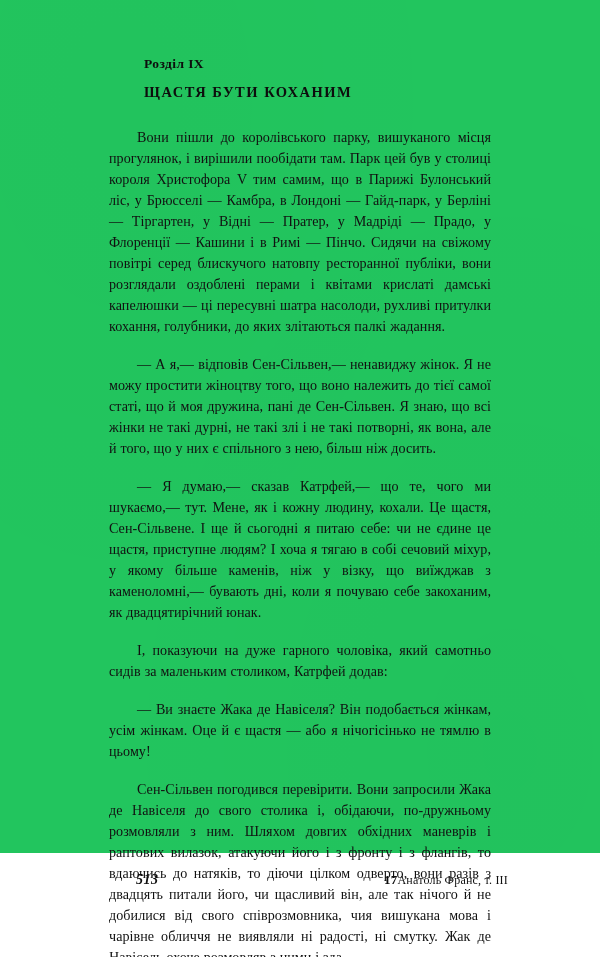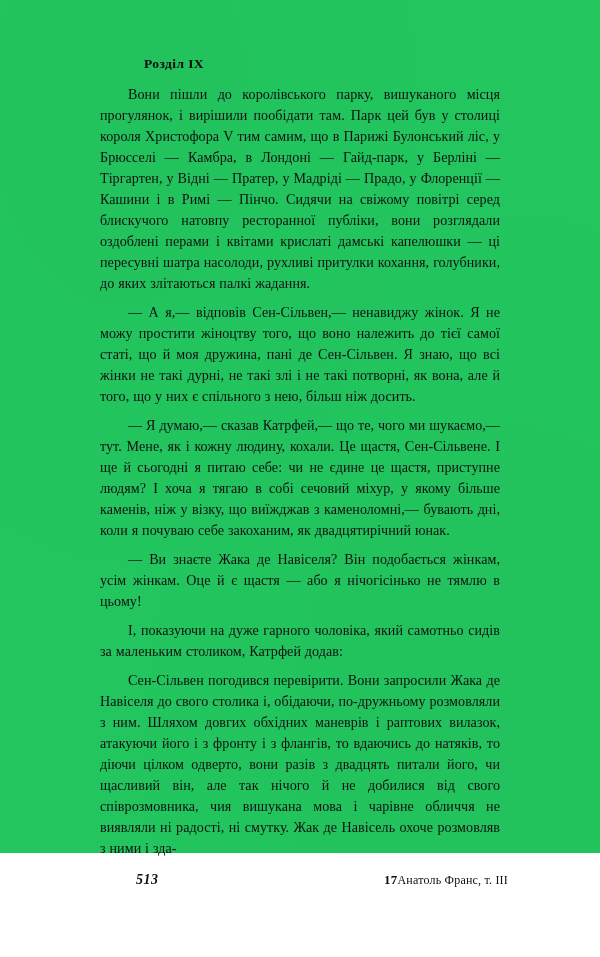--- a/index.html
+++ b/index.html
@@ -65,21 +65,21 @@
     font-size: 14.1px;
     line-height: 21.0px;
     text-align: justify;
     text-align-last: left;
     color: #111111;
     letter-spacing: 0.05px;
     word-spacing: 0.3px;
   }
 
   .para {
-    margin: 8px;
+    margin: 17px;
     text-indent: 28px;
     text-align: justify;
     hyphens: manual;
   }
 
   .footer {
     position: absolute;
     left: 92px;
     top: 872px;
     width: 416px;
@@ -113,27 +113,28 @@
 </style>
 </head>
 <body>
 
 <div class="page">
 
   <div class="text-block">
 
     <div class="chapter-label">Розділ IX</div>
 
+    <div class="chapter-title">ЩАСТЯ БУТИ КОХАНИМ</div>
 
     <div class="body-text">
       <p class="para">Вони пішли до королівського парку, вишуканого місця прогулянок, і вирішили пообідати там. Парк цей був у столиці короля Христофора V тим самим, що в Парижі Булонський ліс, у Брюсселі — Камбра, в Лондоні — Гайд-парк, у Берліні — Тіргартен, у Відні — Пратер, у Мадріді — Прадо, у Флоренції — Кашини і в Римі — Пінчо. Сидячи на свіжому повітрі серед блискучого натовпу ресторанної публіки, вони розглядали оздоблені перами і квітами крислаті дамські капелюшки — ці пересувні шатра насолоди, рухливі притулки кохання, голубники, до яких злітаються палкі жадання.</p>
       <p class="para">— А я,— відповів Сен-Сільвен,— ненавиджу жінок. Я не можу простити жіноцтву того, що воно належить до тієї самої статі, що й моя дружина, пані де Сен-Сільвен. Я знаю, що всі жінки не такі дурні, не такі злі і не такі потворні, як вона, але й того, що у них є спільного з нею, більш ніж досить.</p>
       <p class="para">— Я думаю,— сказав Катрфей,— що те, чого ми шукаємо,— тут. Мене, як і кожну людину, кохали. Це щастя, Сен-Сільвене. І ще й сьогодні я питаю себе: чи не єдине це щастя, приступне людям? І хоча я тягаю в собі сечовий міхур, у якому більше каменів, ніж у візку, що виїжджав з каменоломні,— бувають дні, коли я почуваю себе закоханим, як двадцятирічний юнак.</p>
+      <p class="para">І, показуючи на дуже гарного чоловіка, який самотньо сидів за маленьким столиком, Катрфей додав:</p>
       <p class="para">— Ви знаєте Жака де Навіселя? Він подобається жінкам, усім жінкам. Оце й є щастя — або я нічогісінько не тямлю в цьому!</p>
-      <p class="para">І, показуючи на дуже гарного чоловіка, який самотньо сидів за маленьким столиком, Катрфей додав:</p>
       <p class="para">Сен-Сільвен погодився перевірити. Вони запросили Жака де Навіселя до свого столика і, обідаючи, по-дружньому розмовляли з ним. Шляхом довгих обхідних маневрів і раптових вилазок, атакуючи його і з фронту і з флангів, то вдаючись до натяків, то діючи цілком одверто, вони разів з двадцять питали його, чи щасливий він, але так нічого й не добилися від свого співрозмовника, чия вишукана мова і чарівне обличчя не виявляли ні радості, ні смутку. Жак де Навісель охоче розмовляв з ними і зда-</p>
     </div>
 
   </div>
 
   <div class="footer">
     <div class="folio">513</div>
     <div class="signature">
       <span class="sig-num">17</span><span>Анатоль Франс, т. III</span>
     </div>

